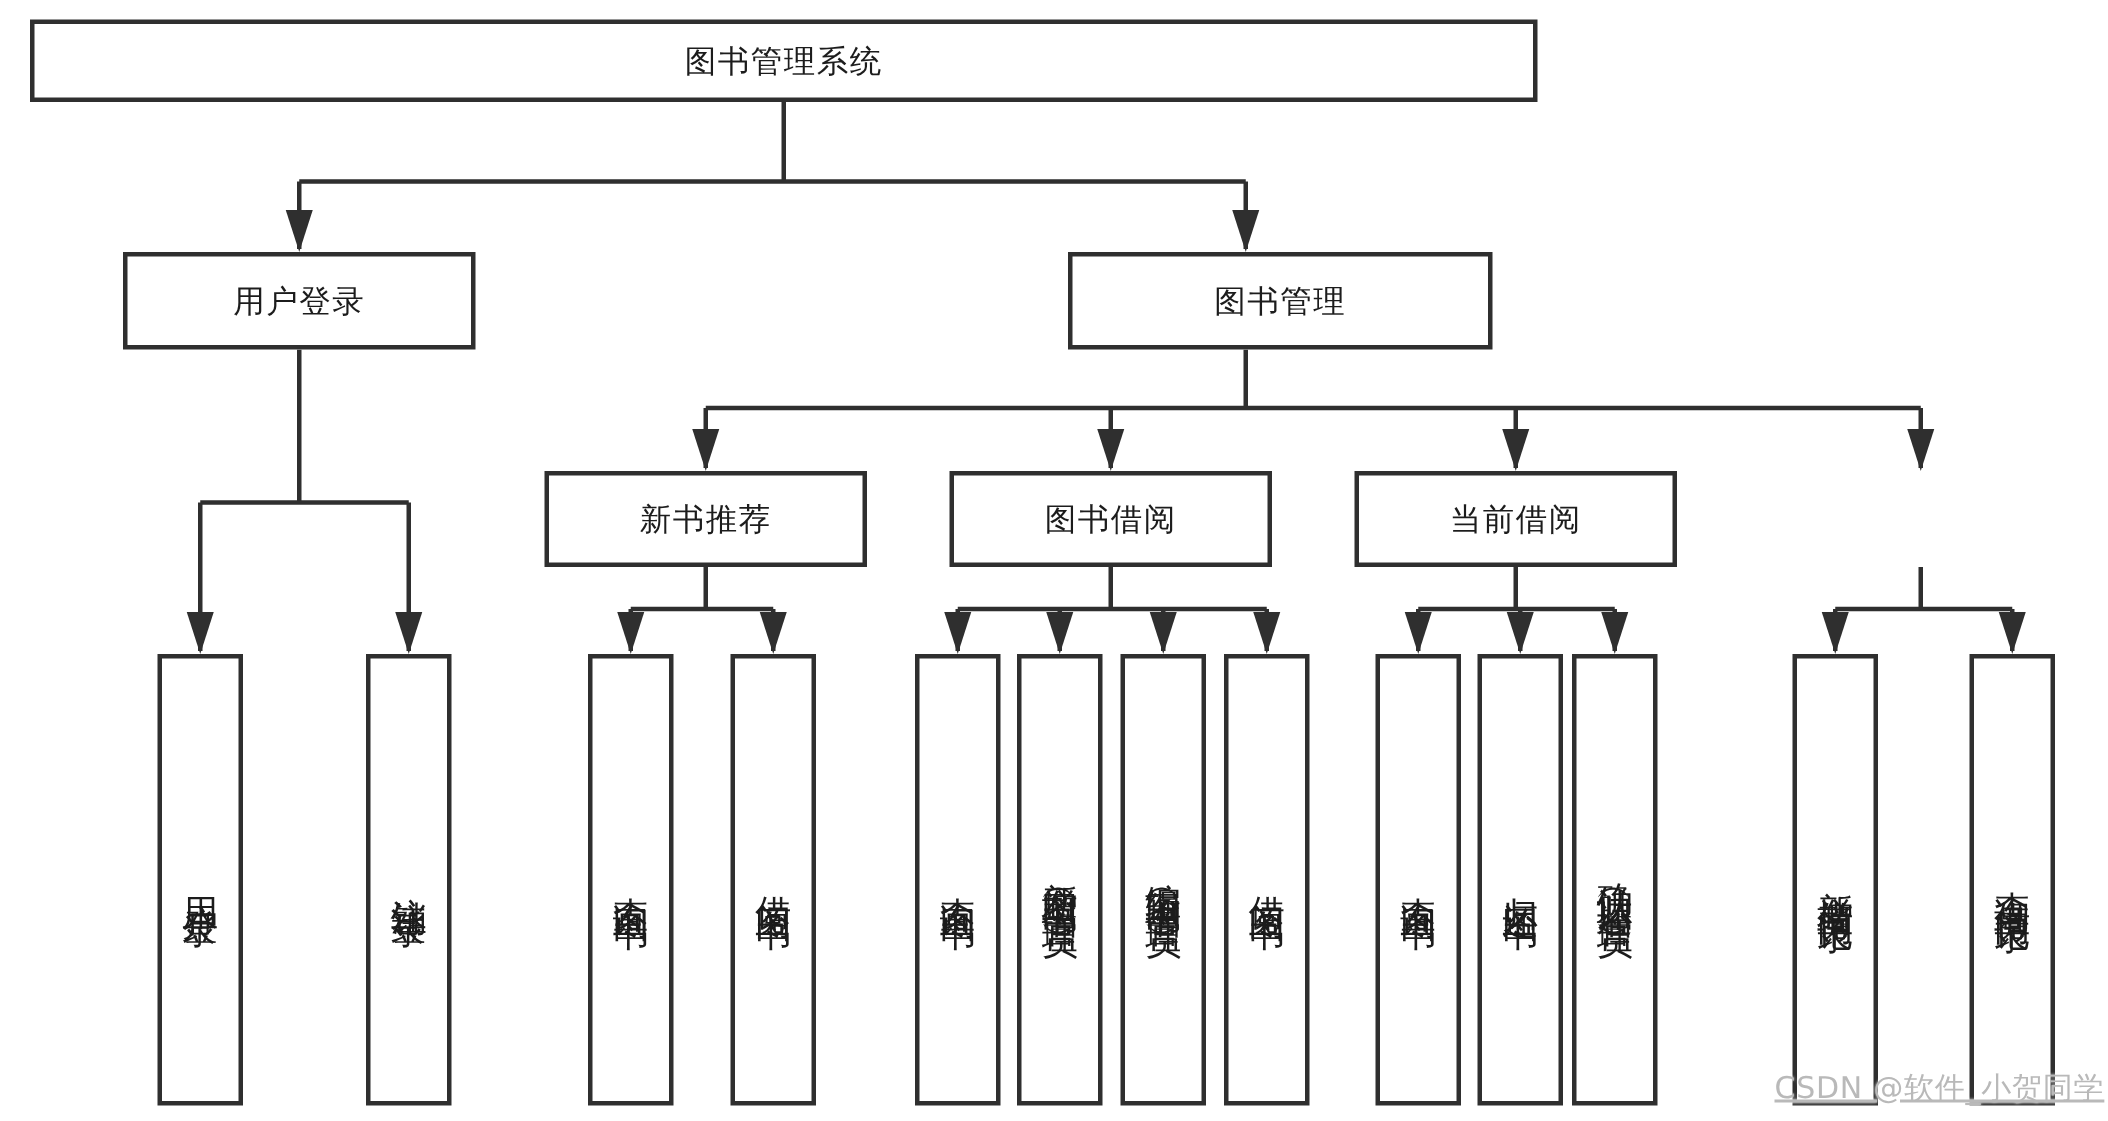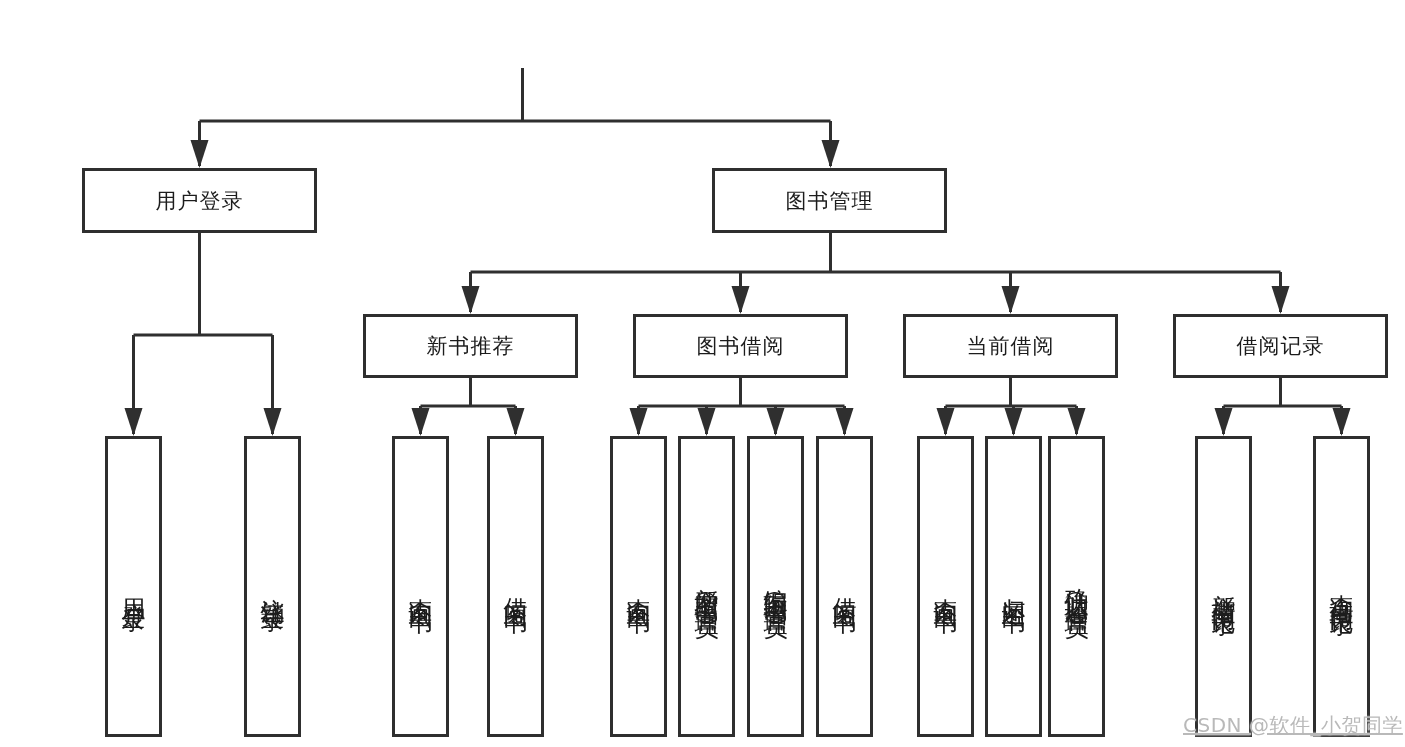--- a/index.html
+++ b/index.html
@@ -113,39 +113,39 @@
 
       <polygon points="936.5,408 954.5,408 945.5,436"></polygon>
       <polygon points="1004.5,408 1022.5,408 1013.5,436"></polygon>
       <polygon points="1067.5,408 1085.5,408 1076.5,436"></polygon>
 
       <polygon points="1214.5,408 1232.5,408 1223.5,436"></polygon>
       <polygon points="1332.5,408 1350.5,408 1341.5,436"></polygon>
     </g>
   </svg>
 
+  <div class="hbox" style="left:20px; top:13px; width:1005px; height:55px;">
+    <span>图书管理系统</span>
+  </div>
 
   <div class="hbox" style="left:82px; top:168px; width:235px; height:65px;">
     <span>用户登录</span>
   </div>
-  <div class="hbox" style="left:712px; top:168px; width:235px; height:65px;">
+  <div class="hbox" style="left:712px; top:168px; width:283px; height:65px;">
     <span>图书管理</span>
   </div>
 
   <div class="hbox" style="left:363px; top:314px; width:215px; height:64px;">
     <span>新书推荐</span>
   </div>
   <div class="hbox" style="left:903px; top:314px; width:215px; height:64px;">
     <span>当前借阅</span>
   </div>
   <div class="hbox" style="left:633px; top:314px; width:215px; height:64px;">
     <span>图书借阅</span>
-  </div>
-  <div class="hbox" style="left:1173px; top:314px; width:215px; height:64px;">
-    <span>借阅记录</span>
   </div>
 
   <div class="vbox" style="left:105px;">
     <span class="vtext">用户登录</span>
   </div>
   <div class="vbox" style="left:244px;">
     <span class="vtext">注销登录</span>
   </div>
 
   <div class="vbox" style="left:392px;">

